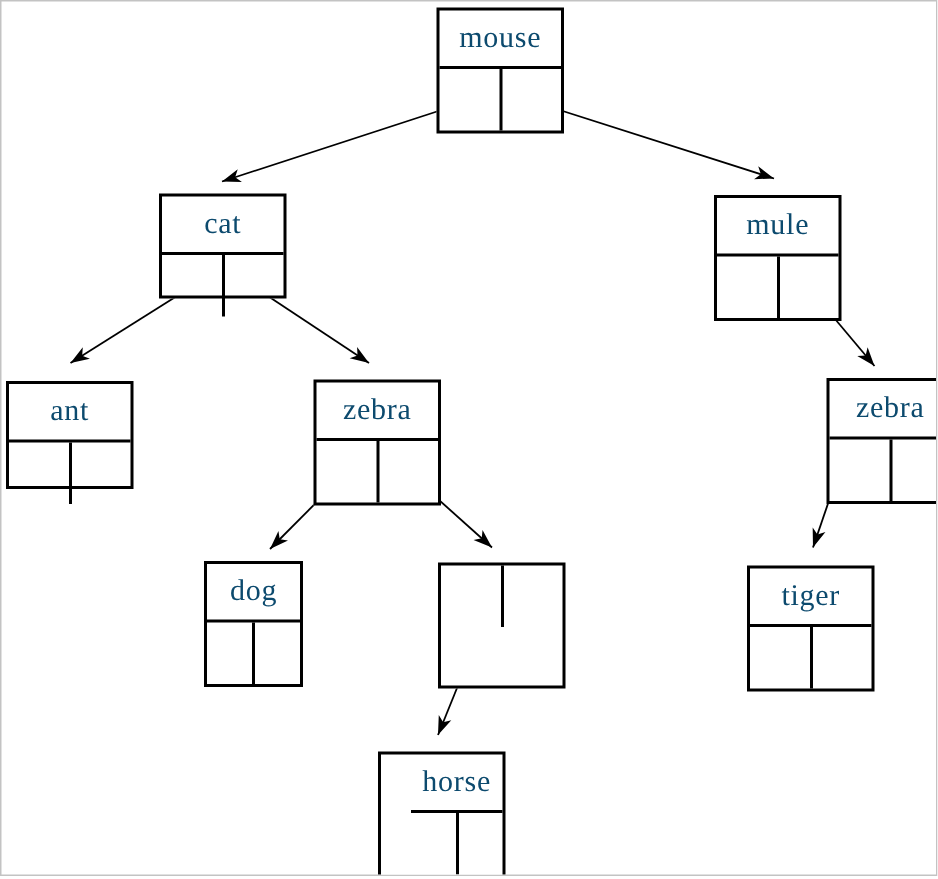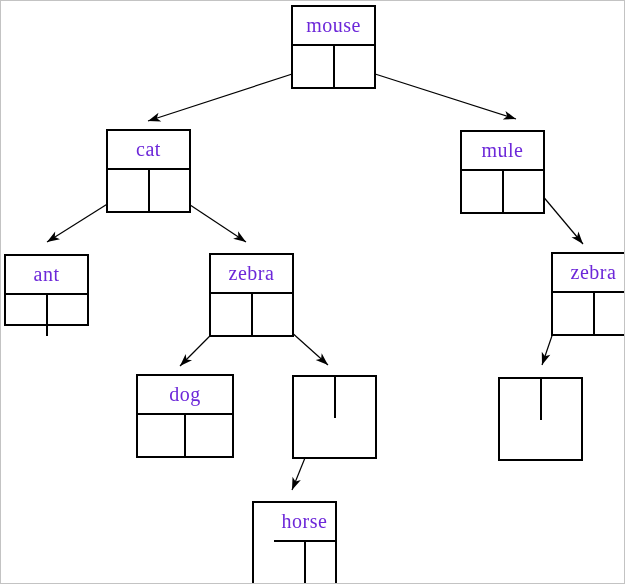--- a/index.html
+++ b/index.html
@@ -36,21 +36,21 @@
     border: 2px solid #000000;
     background: #ffffff;
   }
   .node .label {
     box-sizing: border-box;
     border-bottom: 2px solid #000000;
     display: flex;
     align-items: center;
     justify-content: center;
     font-size: 20px;
-    color: #6d28d9;
+    color: #0c4a6e;
     letter-spacing: 0.5px;
   }
   .node .ptrs {
     box-sizing: border-box;
     display: flex;
   }
   .node .cell {
     flex: 1 1 50%;
   }
   .node .cell.right {
@@ -80,28 +80,28 @@
       </g>
   </svg>
   <div id="nodes-layer">
       <div class="node" style="left: 290px; top: 4px; width: 85px; height: 84px;">
         <div class="label" style="height: 39px;">mouse</div>
         <div class="ptrs" style="height: 41px;">
           <div class="cell left"></div>
           <div class="cell right"></div>
         </div>
       </div>
-      <div class="node" style="left: 105px; top: 128px; width: 85px; height: 84px;">
+      <div class="node" style="left: 105px; top: 128px; width: 85px; height: 70px;">
         <div class="label" style="height: 39px;">cat</div>
         <div class="ptrs" style="height: 41px;">
           <div class="cell left"></div>
           <div class="cell right"></div>
         </div>
       </div>
-      <div class="node" style="left: 459px; top: 129px; width: 85px; height: 84px;">
+      <div class="node" style="left: 475px; top: 129px; width: 85px; height: 84px;">
         <div class="label" style="height: 39px;">mule</div>
         <div class="ptrs" style="height: 41px;">
           <div class="cell left"></div>
           <div class="cell right"></div>
         </div>
       </div>
       <div class="node" style="left: 3px; top: 253px; width: 85px; height: 72px;">
         <div class="label" style="height: 39px;">ant</div>
         <div class="ptrs" style="height: 41px;">
           <div class="cell left"></div>
@@ -115,34 +115,35 @@
           <div class="cell right"></div>
         </div>
       </div>
       <div class="node" style="left: 537px; top: 251px; width: 85px; height: 84px; margin-left: 13px;">
         <div class="label" style="height: 39px;">zebra</div>
         <div class="ptrs" style="height: 41px;">
           <div class="cell left"></div>
           <div class="cell right"></div>
         </div>
       </div>
-      <div class="node" style="left: 135px; top: 373px; width: 98px; height: 84px;">
+      <div class="node" style="left: 135px; top: 373px; width: 66px; height: 84px;">
         <div class="label" style="height: 39px;">dog</div>
         <div class="ptrs" style="height: 41px;">
           <div class="cell left"></div>
           <div class="cell right"></div>
         </div>
       </div>
       <div class="node" style="left: 291px; top: 374px; width: 85px; height: 84px;">
         <div class="ptrs" style="height: 41px;">
           <div class="cell left"></div>
           <div class="cell right"></div>
         </div>
       </div>
       <div class="node" style="left: 497px; top: 376px; width: 85px; height: 84px;">
+        <div class="label" style="height: 39px;">tiger</div>
         <div class="ptrs" style="height: 41px;">
           <div class="cell left"></div>
           <div class="cell right"></div>
         </div>
       </div>
       <div class="node" style="left: 251px; top: 500px; width: 85px; height: 96px; padding-left: 20px;">
         <div class="label" style="height: 39px;">horse</div>
         <div class="ptrs" style="height: 41px;">
           <div class="cell left"></div>
           <div class="cell right"></div>

